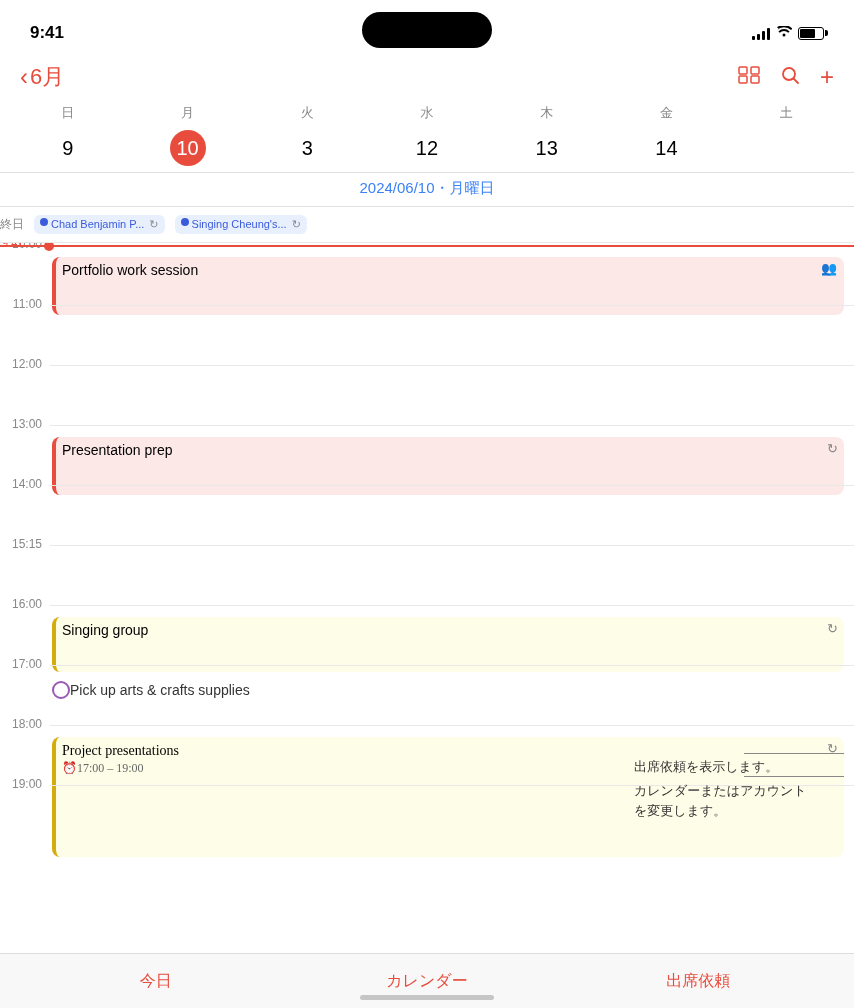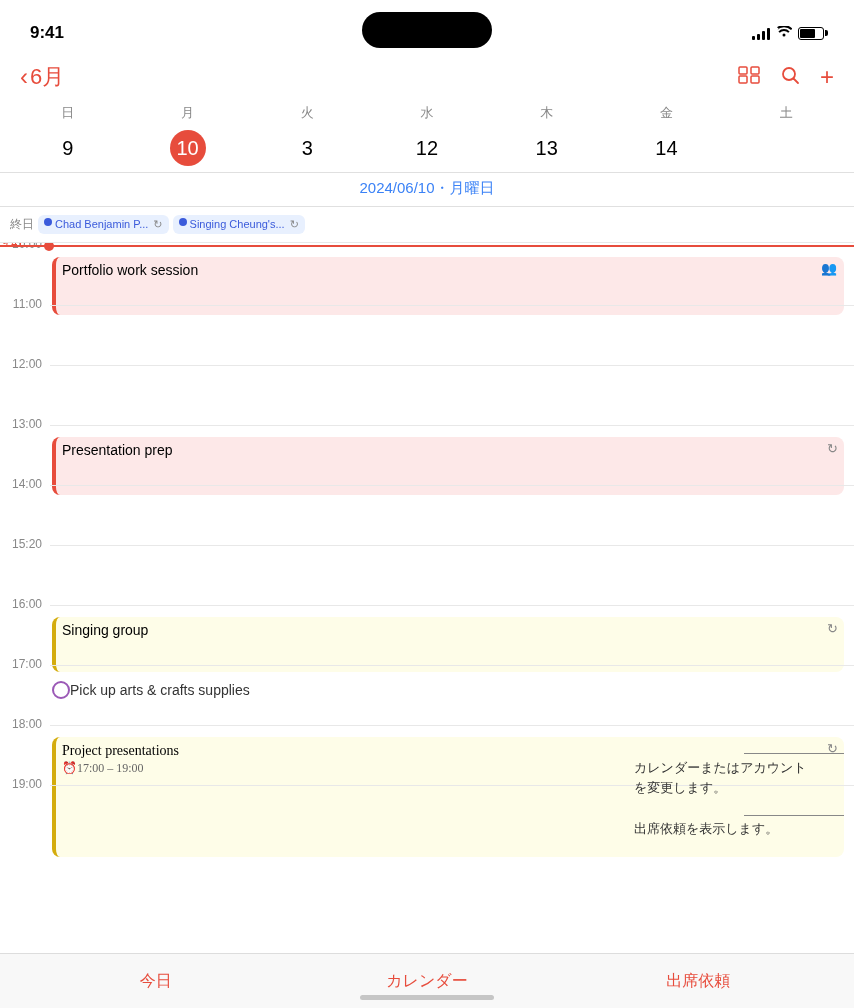--- a/index.html
+++ b/index.html
@@ -165,23 +165,24 @@
       font-size: 15px;
       color: #3b82f6;
       padding: 6px 0 8px 0;
       border-bottom: 1px solid #e0e0e0;
     }
 
     
     .allday-row {
       display: flex;
       align-items: center;
-      padding: 4px 10px;
+      padding: 4px 0;
       min-height: 36px;
       border-bottom: 1px solid #e8e8e8;
+      gap: 6px;
     }
     .allday-label {
       font-size: 12px;
       color: #888;
       min-width: 28px;
     }
     .allday-event {
       display: flex;
       align-items: flex-start;
       background: #e8f0fe;
@@ -451,21 +452,21 @@
         <span class="event-title">Presentation prep</span>
         <span class="event-icon">↻</span>
       </div>
 
       <div class="time-slot">
         <div class="time-label">14:00</div>
         <div class="time-line"></div>
       </div>
 
       <div class="time-slot">
-        <div class="time-label">15:20</div>
+        <div class="time-label">15:15</div>
         <div class="time-line"></div>
       </div>
 
       <div class="event-block" style="top:372px; height:55px; background:#fefde8; border-left:4px solid #d4ac0d;">
         <span class="event-title">Singing group</span>
         <span class="event-icon">↻</span>
       </div>
 
       <div class="time-slot">
         <div class="time-label">16:00</div>
@@ -497,32 +498,32 @@
         <div class="time-label">19:00</div>
         <div class="time-line"></div>
       </div>
 
       <div style="height:40px;"></div>
 
     </div>
   </div>
 
   <div style="position:absolute; right:10px; bottom:170px; width:210px;">
+    <div style="position:relative;">
+      <div style="width:100px; height:1px; background:#888; margin-left:auto; margin-bottom:4px; margin-right:0;"></div>
+      <p style="font-size:13px; color:#333;">出席依頼を表示します。</p>
+    </div>
     <div style="margin-bottom:18px; position:relative;">
       <div style="display:flex; align-items:flex-start; gap:8px;">
         <div style="flex:1; text-align:right;">
           <div style="width:100px; height:1px; background:#888; margin-left:auto; margin-bottom:4px; margin-right:0;"></div>
         </div>
       </div>
       <p style="font-size:13px; color:#333; line-height:1.5; text-align:left;">カレンダーまたはアカウント<br>を変更します。</p>
     </div>
-    <div style="position:relative;">
-      <div style="width:100px; height:1px; background:#888; margin-left:auto; margin-bottom:4px; margin-right:0;"></div>
-      <p style="font-size:13px; color:#333;">出席依頼を表示します。</p>
-    </div>
   </div>
 
   <div class="tab-bar">
     <div class="tab-item">
       <span>今日</span>
     </div>
     <div class="tab-item">
       <span>カレンダー</span>
     </div>
     <div class="tab-item">

